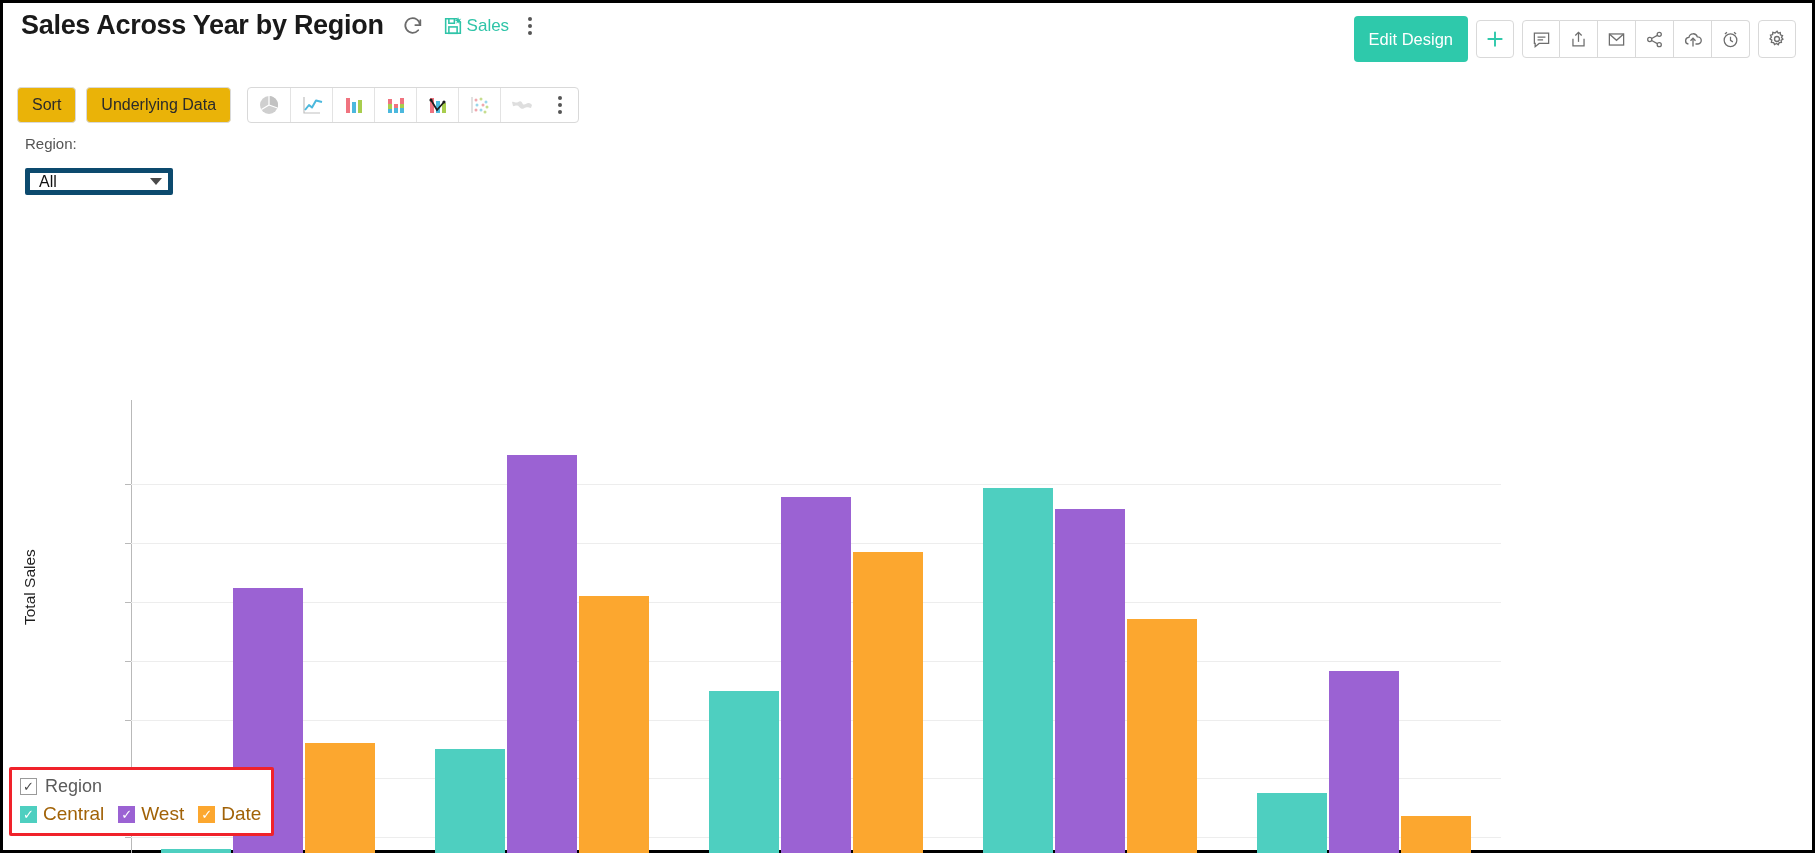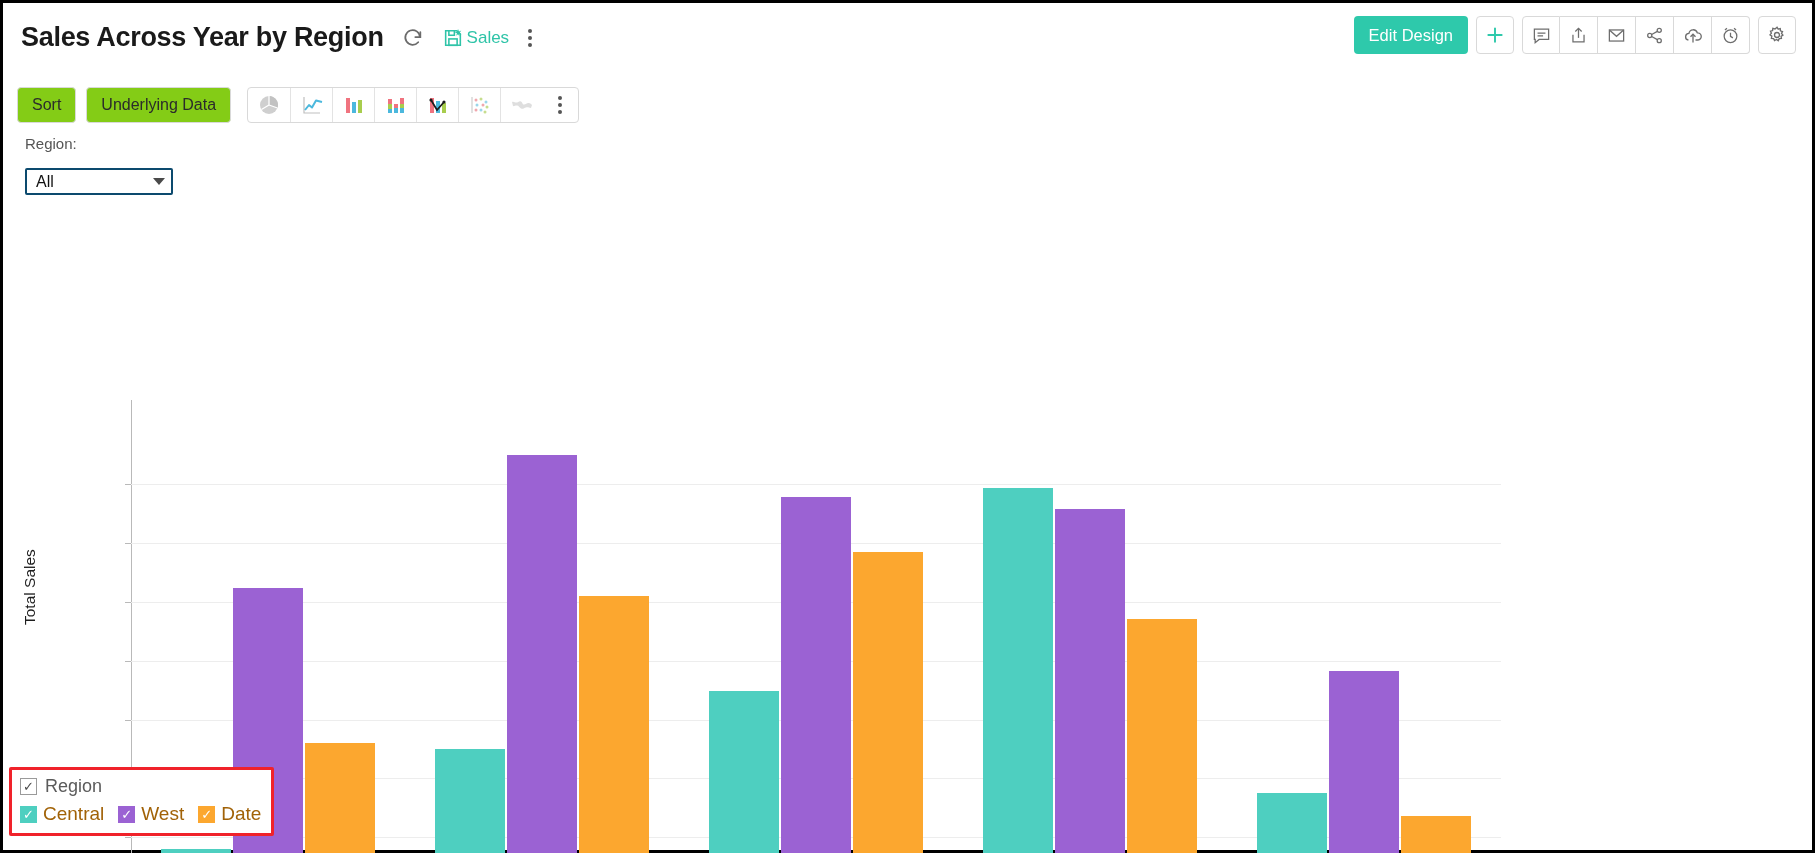--- a/index.html
+++ b/index.html
@@ -15,21 +15,21 @@
     position: relative;
     width: 1815px; height: 853px;
     border: 3px solid #000;
     background: #fff;
   }
 
   
   .header {
     position: relative;
     height: 80px;
-    padding: 20px 18px 0 18px;
+    padding: 8px 18px 0 18px;
   }
   .title-row { display: flex; align-items: center; gap: 18px; }
   .page-title {
     font-size: 27px; font-weight: bold; color: #1a1a1a;
     letter-spacing: -0.3px; line-height: 1.1;
   }
   .subtitle { font-size: 14.5px; color: #636363; margin-top: 5px; }
 
   .icon-btn {
     display: inline-flex; align-items:center; justify-content:center;
@@ -42,59 +42,59 @@
   .kebab i { width:4px; height:4px; border-radius:50%; background:#555; display:block; }
 
   
   .header-right {
     position: absolute; right: 16px; top: 13px;
     display: flex; align-items: center; gap: 8px;
   }
   .edit-design {
     background:#2ec9ab; color:#fff; border:none; border-radius:4px;
     font-size:16.5px; font-family:inherit;
-    padding: 0 15px; height: 38px; cursor:pointer;
+    padding: 0 15px; height: 46px; cursor:pointer;
   }
   .tool-sq {
     width:38px; height:38px; border:1px solid #d9d9d9; border-radius:4px;
     background:#fff; display:flex; align-items:center; justify-content:center;
     cursor:pointer;
   }
   .tool-sq svg { stroke:#6e6e6e; fill:none; stroke-width:1.6; }
   .plus-sq svg { stroke:#2ec9ab; stroke-width:2.2; }
   .grp { display:flex; }
   .grp .tool-sq { border-radius:0; border-left:none; }
   .grp .tool-sq:first-child { border-left:1px solid #d9d9d9; border-radius:4px 0 0 4px; }
   .grp .tool-sq:last-child { border-radius:0 4px 4px 0; }
 
   
   .toolbar {
     display:flex; align-items:center; gap:10px;
     padding: 0 0 0 14px; height: 44px;
   }
   .tbtn {
-    border:1px solid #d9d9d9; background:#84cc16; border-radius:4px;
+    border:1px solid #d9d9d9; background:#eab308; border-radius:4px;
     height:36px; padding:0 14px; font-size:16px; font-family:inherit;
     color:#2b2b2b; cursor:pointer;
   }
   .charttypes {
     display:flex; align-items:center; border:1px solid #d9d9d9;
     border-radius:4px; height:36px; margin-left:6px; overflow:hidden;
   }
   .ct { width:42px; height:34px; display:flex; align-items:center; justify-content:center; cursor:pointer; }
   .ct.sep { border-left:1px solid #e3e3e3; }
   .ct-kebab { width:36px; height:34px; display:flex; flex-direction:column;
     gap:3px; align-items:center; justify-content:center; cursor:pointer; }
   .ct-kebab i { width:4px; height:4px; border-radius:50%; background:#555; }
 
   
   .filter { padding: 8px 0 0 22px; }
   .filter-label { font-size:15px; color:#555; margin-bottom:16px; }
   .select-box {
-    width:148px; height:27px; border:2px solid #0c4a6e; border-radius:2px;
+    width:148px; height:27px; border:5px solid #0c4a6e; border-radius:2px;
     background:#fff; display:flex; align-items:center; justify-content:space-between;
     padding:0 6px 0 9px; cursor:pointer; font-size:16px; color:#111;
   }
   .caret { width:0;height:0;border-left:6px solid transparent;border-right:6px solid transparent;border-top:7px solid #4a4a4a; }
 
   
   .chart-area { position: relative; width:1815px; height: 530px; }
   .plot {
     position:absolute; left:128px; top:205px; width:1370px; height:497px;
   }

